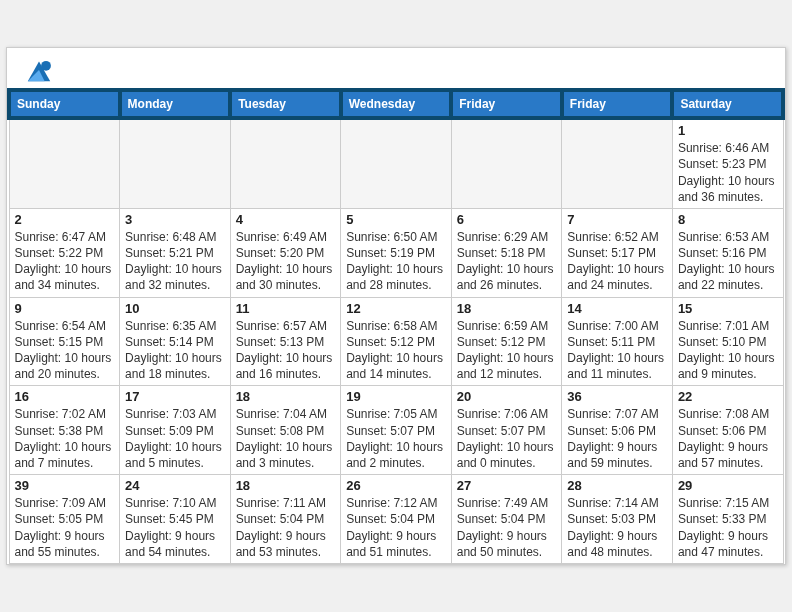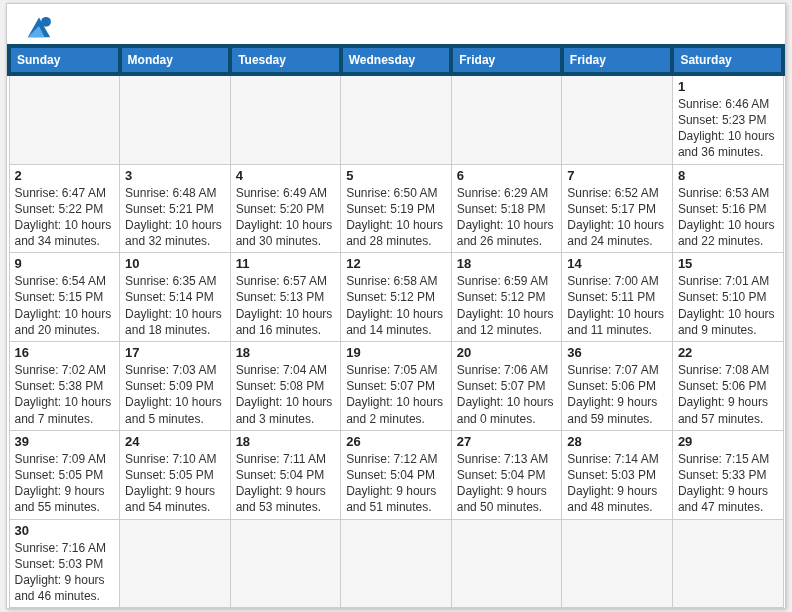--- a/index.html
+++ b/index.html
@@ -311,70 +311,55 @@
           <td>
             <span class="day-number">39</span>
             <div class="day-info">Sunrise: 7:09 AM
 Sunset: 5:05 PM
 Daylight: 9 hours
 and 55 minutes.</div>
           </td>
           <td>
             <span class="day-number">24</span>
             <div class="day-info">Sunrise: 7:10 AM
-Sunset: 5:05 PM
+Sunset: 5:45 PM
 Daylight: 9 hours
 and 54 minutes.</div>
           </td>
           <td>
             <span class="day-number">18</span>
             <div class="day-info">Sunrise: 7:11 AM
 Sunset: 5:04 PM
 Daylight: 9 hours
 and 53 minutes.</div>
           </td>
           <td>
             <span class="day-number">26</span>
             <div class="day-info">Sunrise: 7:12 AM
 Sunset: 5:04 PM
 Daylight: 9 hours
 and 51 minutes.</div>
           </td>
           <td>
             <span class="day-number">27</span>
-            <div class="day-info">Sunrise: 7:13 AM
+            <div class="day-info">Sunrise: 7:49 AM
 Sunset: 5:04 PM
 Daylight: 9 hours
 and 50 minutes.</div>
           </td>
           <td>
             <span class="day-number">28</span>
             <div class="day-info">Sunrise: 7:14 AM
 Sunset: 5:03 PM
 Daylight: 9 hours
 and 48 minutes.</div>
           </td>
           <td>
             <span class="day-number">29</span>
             <div class="day-info">Sunrise: 7:15 AM
 Sunset: 5:33 PM
 Daylight: 9 hours
 and 47 minutes.</div>
           </td>
-        </tr>
-        <tr class="last-row">
-          <td>
-            <span class="day-number">30</span>
-            <div class="day-info">Sunrise: 7:16 AM
-Sunset: 5:03 PM
-Daylight: 9 hours
-and 46 minutes.</div>
-          </td>
-          <td class="empty"></td>
-          <td class="empty"></td>
-          <td class="empty"></td>
-          <td class="empty"></td>
-          <td class="empty"></td>
-          <td class="empty"></td>
         </tr>
       </tbody>
   </table>
 </div>
 
 </body></html>

